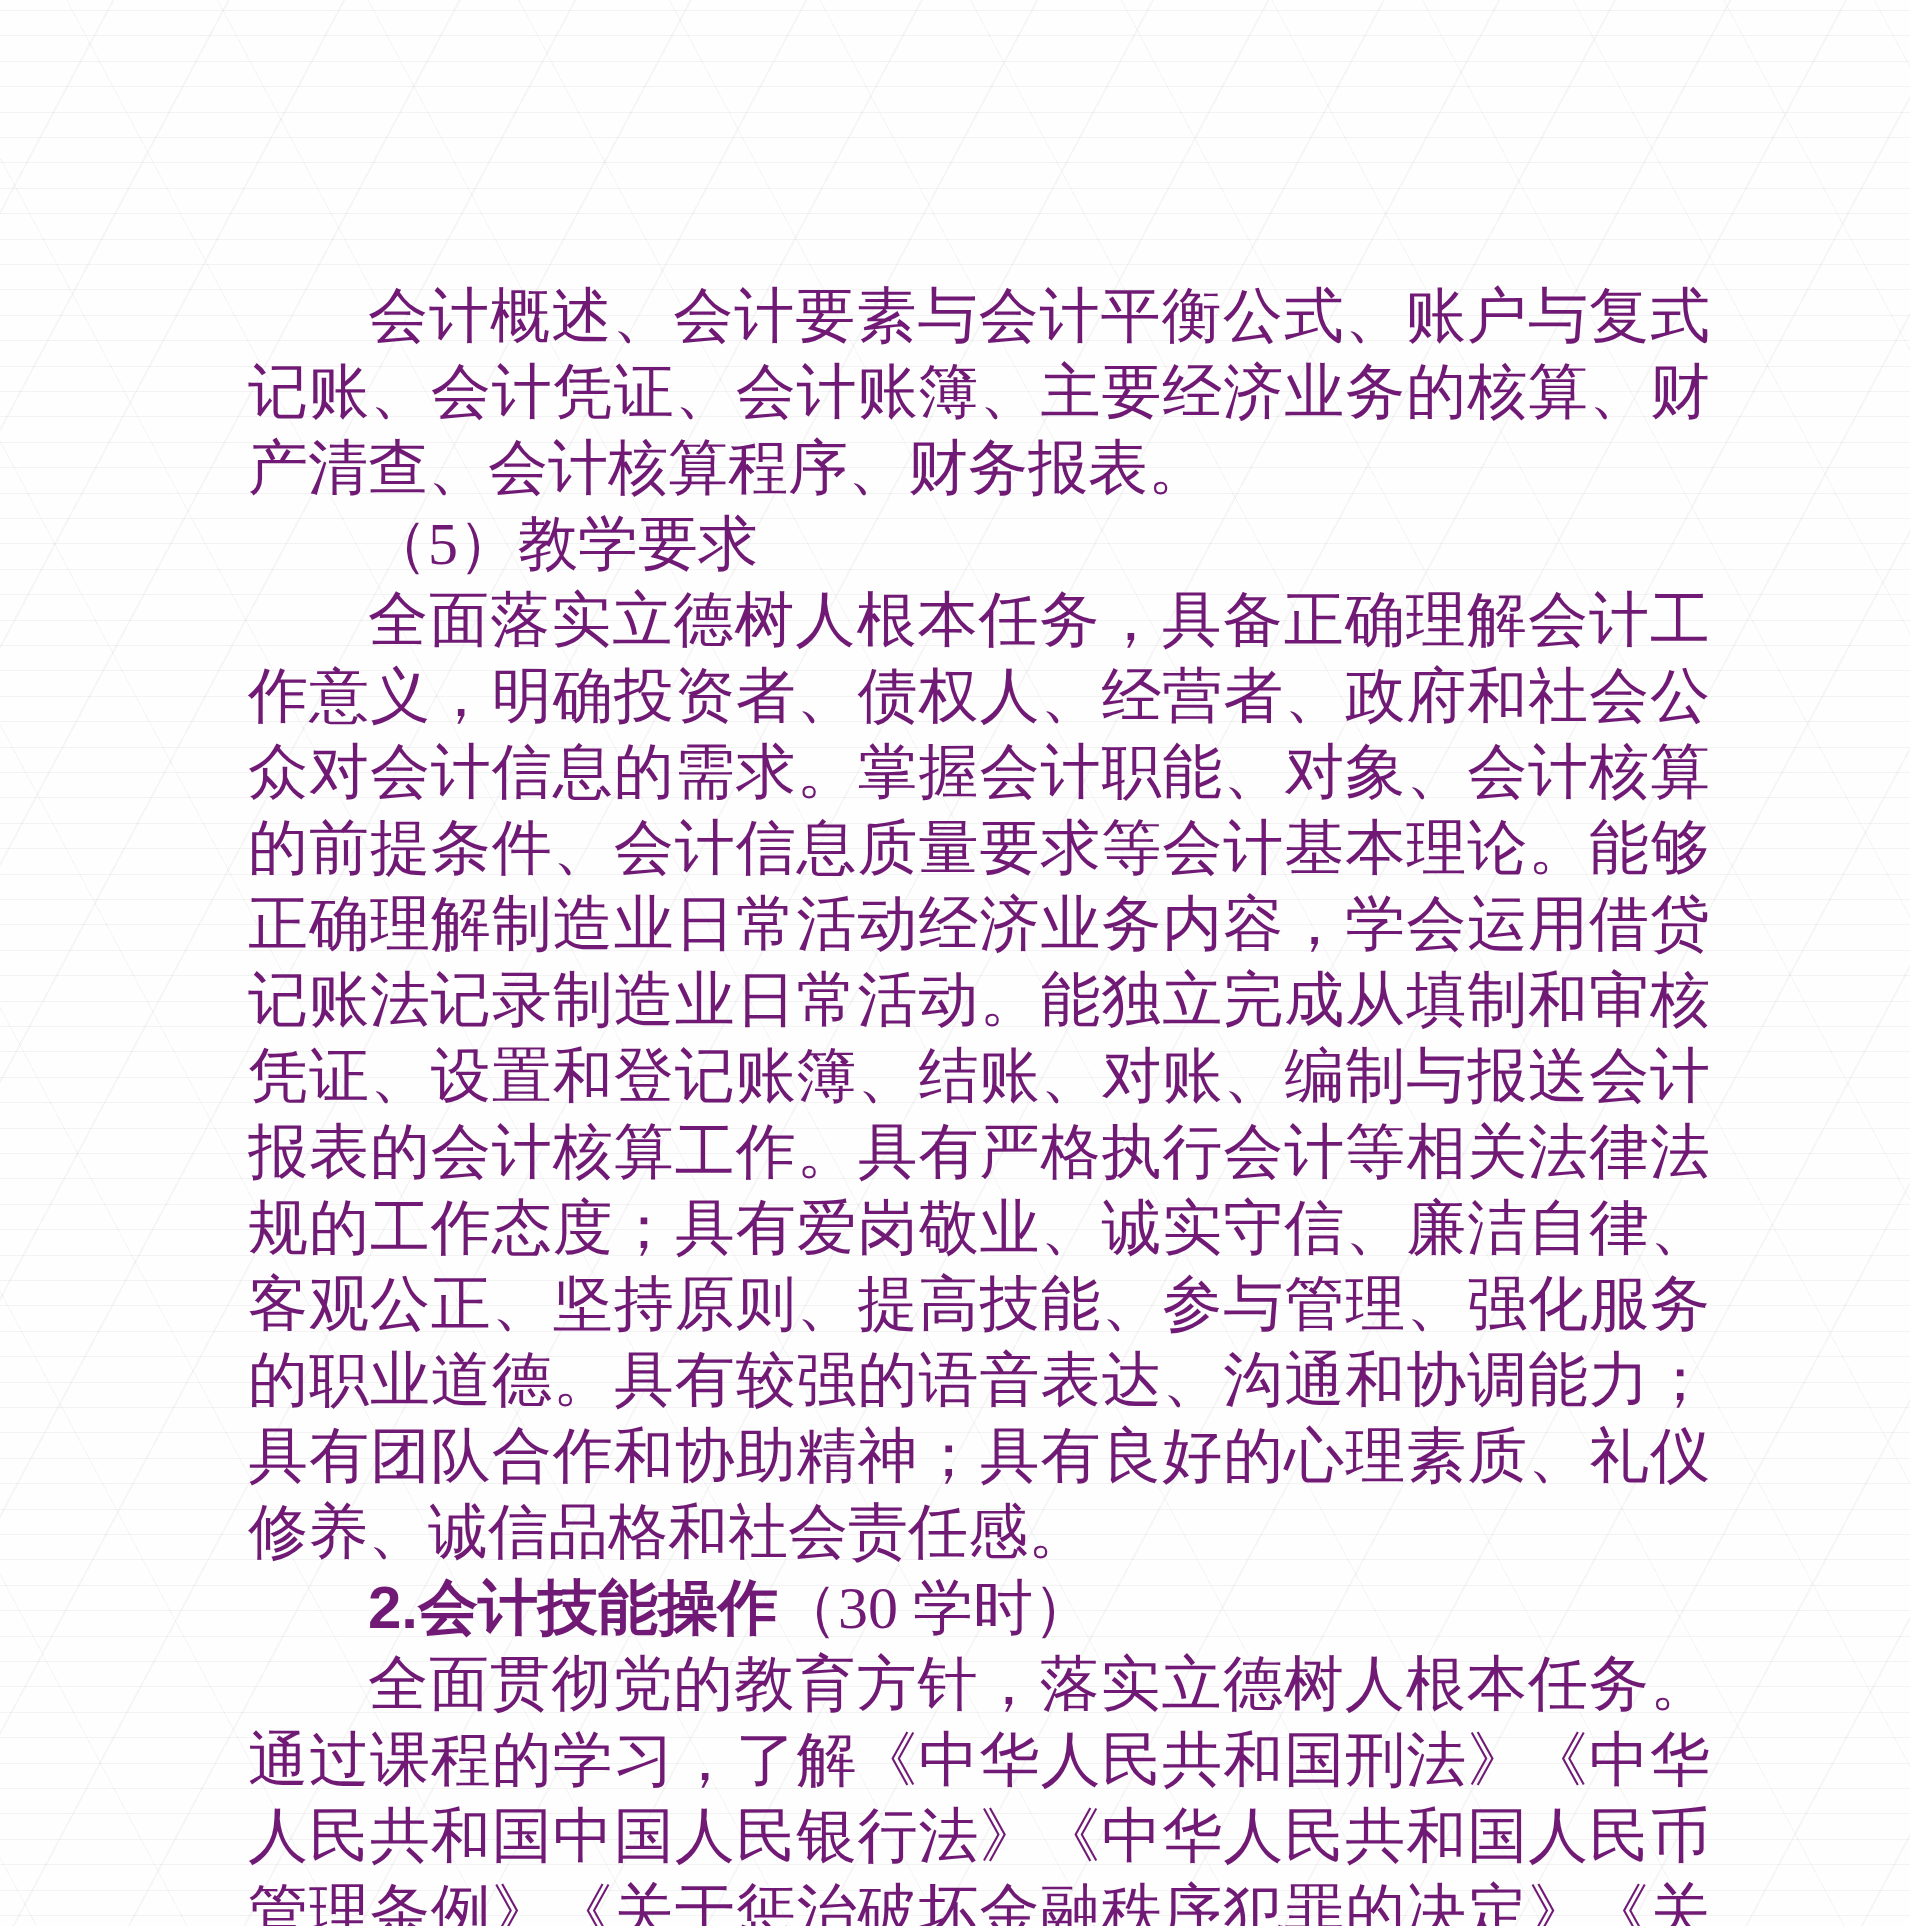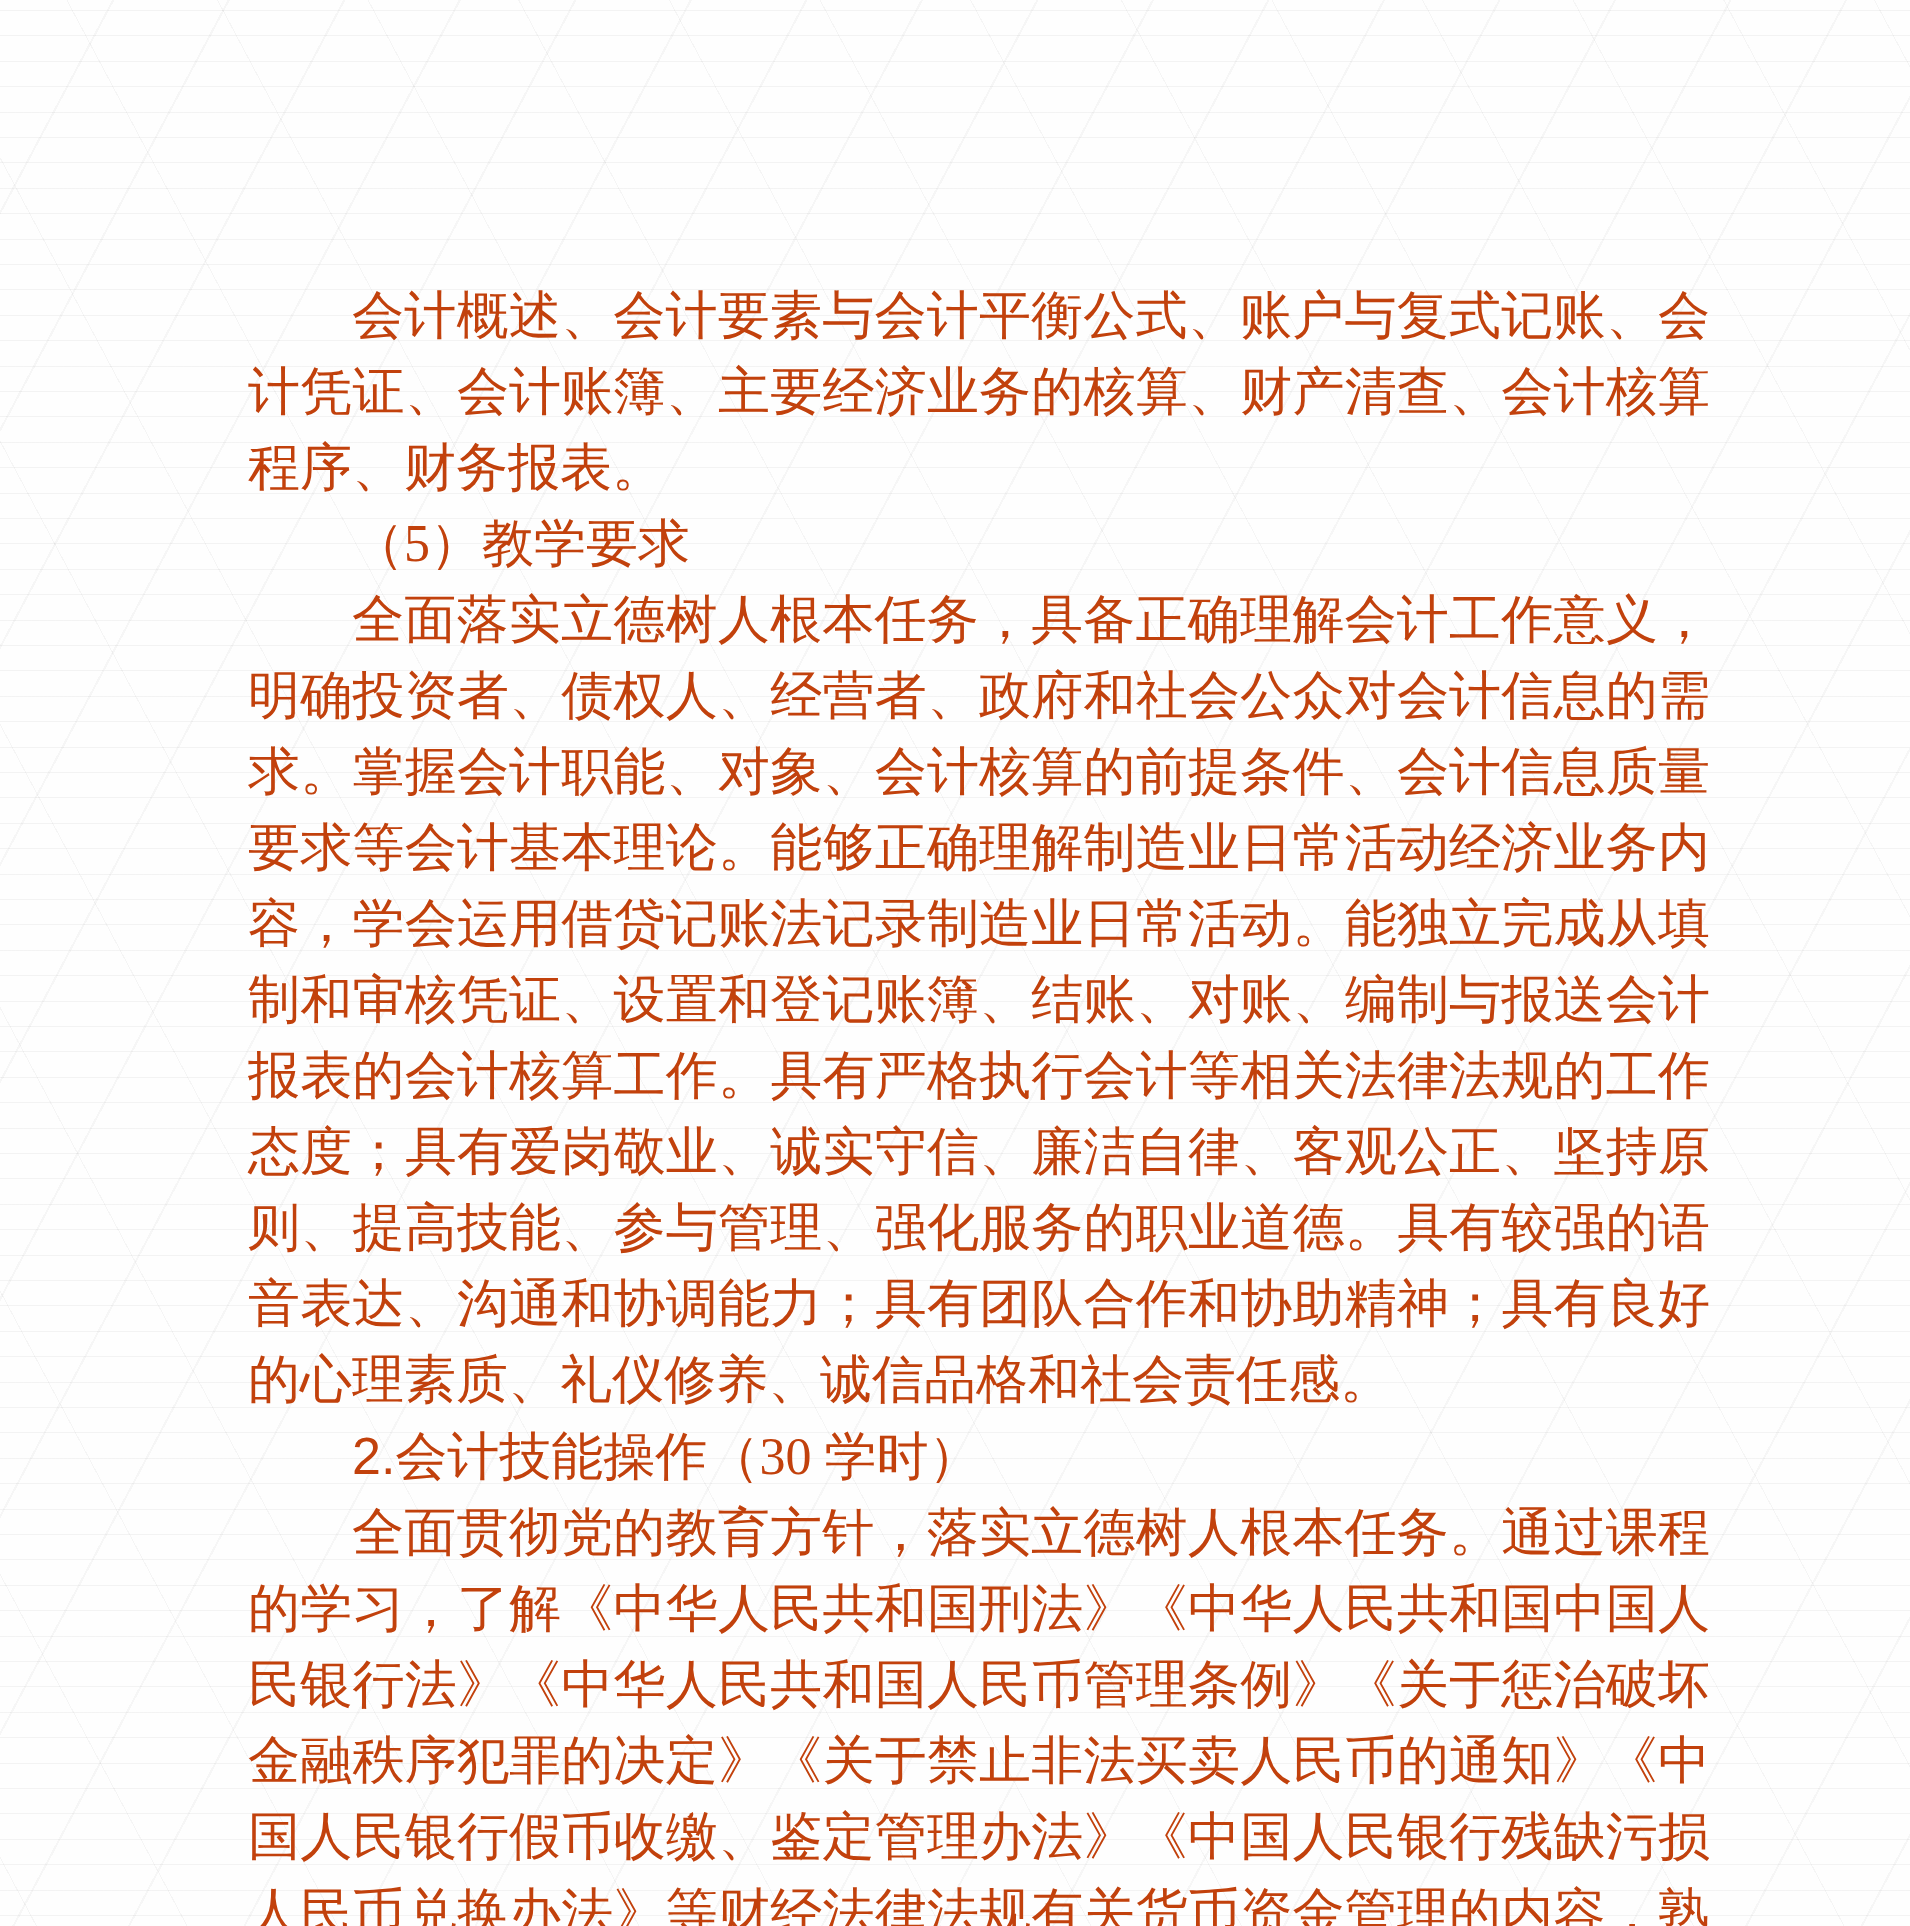--- a/index.html
+++ b/index.html
@@ -33,29 +33,29 @@
   }
   .content {
     position: absolute;
     left: 248px;
     top: 278px;
     width: 1462px;
   }
   .content p {
     margin: 0;
     font-family: "Liberation Serif", "DejaVu Serif", serif;
-    font-size: 52px;
+    font-size: 60px;
     line-height: 76px;
-    color: #c2410c;
+    color: #701a75;
     text-align: justify;
     text-indent: 2em;
   }
   .heading-bold {
     font-family: "Liberation Sans", "DejaVu Sans", sans-serif;
-    font-weight: 400;
+    font-weight: 700;
     margin-top: 27px;
   }
 </style>
 </head>
 <body>
 
 <div class="page">
 
   <div class="artifacts"></div>
 

